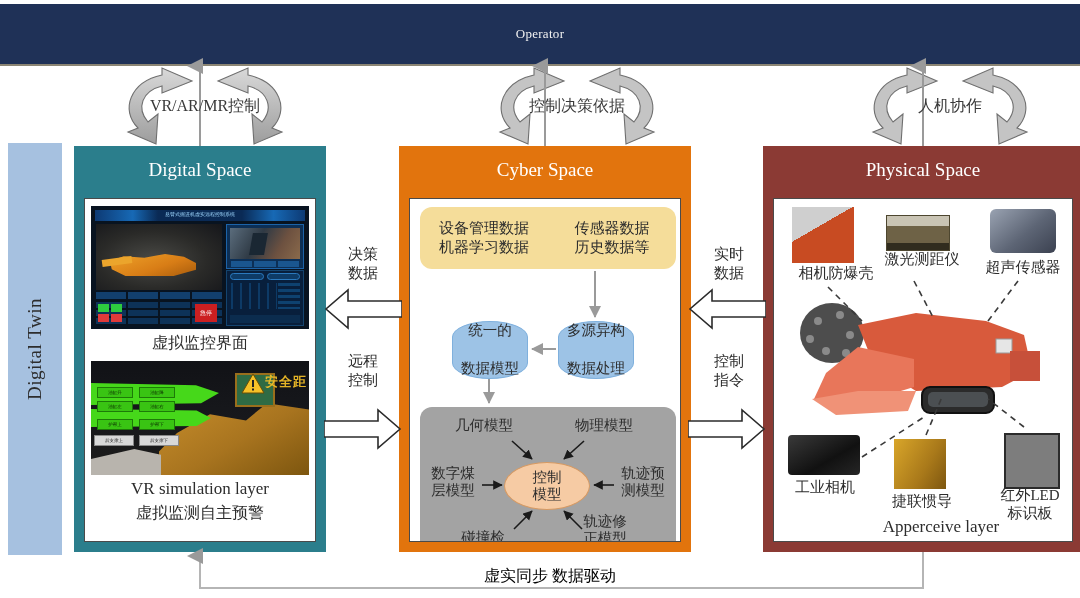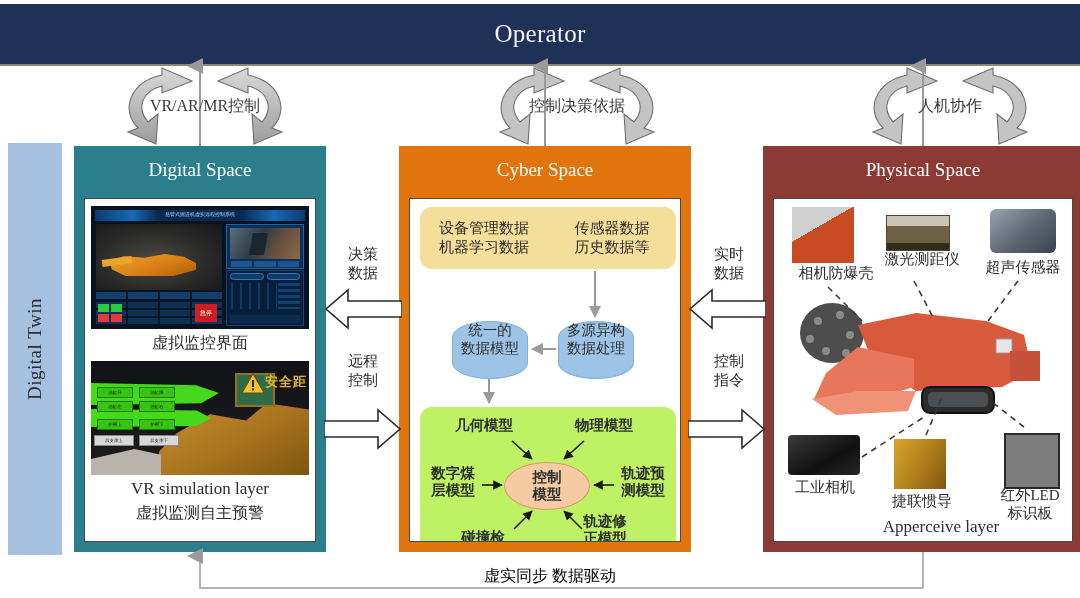--- a/index.html
+++ b/index.html
@@ -4,21 +4,21 @@
 <style>
   html,body{margin:0;padding:0;background:#ffffff;}
   body{width:1080px;height:598px;position:relative;overflow:hidden;
        font-family:"Liberation Serif","DejaVu Serif",serif;color:#231f20;}
   .abs{position:absolute;}
 
   
   #top-bar{left:0;top:4px;width:1080px;height:60px;background:#1f3157;
            border-bottom:2px solid #8b8574;}
   #top-bar .bar-label{position:absolute;top:50%;transform:translateY(-50%);
-           color:#f2f2f2;font-size:25px;letter-spacing:.3px;}
+           color:#f2f2f2;font-size:13px;letter-spacing:.3px;}
   #lbl-operator{left:0;width:1080px;text-align:center;}
   #lbl-control{left:690px;width:390px;text-align:center;}
 
   
   .cycle{position:absolute;width:210px;height:80px;}
   .cycle svg{display:block;width:210px;height:80px;}
   .cycle .cyc-text{position:absolute;left:0;top:50%;width:210px;
        transform:translateY(-50%);text-align:center;font-size:16px;color:#3a3a3a;
        z-index:3;white-space:nowrap;}
 
@@ -118,26 +118,26 @@
   .vr-safe{position:absolute;right:2px;top:12px;font-size:13px;color:#f6c128;
       font-weight:bold;letter-spacing:1px;opacity:.92;}
 
   
   #cy-data{position:absolute;left:10px;top:8px;width:256px;height:62px;
       background:#f5dd9a;border-radius:12px;display:flex;}
   #cy-data .col{flex:1;display:flex;flex-direction:column;align-items:center;
       justify-content:center;font-size:15px;color:#2d2d2d;line-height:1.25;}
   .cyl{position:absolute;width:74px;height:56px;background:#9dc3e6;
       border-radius:50%/16px;display:flex;flex-direction:column;align-items:center;
-      justify-content:flex-start;font-size:14.5px;color:#2d2d2d;line-height:1.22;
+      justify-content:space-between;font-size:14.5px;color:#2d2d2d;line-height:1.22;
       border:1px solid #7fb0dd;}
   #cy-cyl-left{left:42px;top:122px;}
   #cy-cyl-right{left:148px;top:122px;}
   #cy-model-box{position:absolute;left:10px;top:208px;width:256px;height:148px;
-      background:#bef264;border-radius:12px;font-weight:bold;}
+      background:#a3a3a3;border-radius:12px;}
   #cy-model-box .mtxt{position:absolute;font-size:14.5px;color:#2d2d2d;
       line-height:1.2;text-align:center;}
   #cy-core{position:absolute;left:84px;top:55px;width:84px;height:46px;
       background:#f6cba4;border:1px solid #d79a63;border-radius:50%;
       display:flex;flex-direction:column;align-items:center;justify-content:center;
       font-size:14.5px;color:#2d2d2d;line-height:1.2;}
 
   
   .ph-label{position:absolute;font-size:15px;color:#2d2d2d;line-height:1.18;
       text-align:center;}

